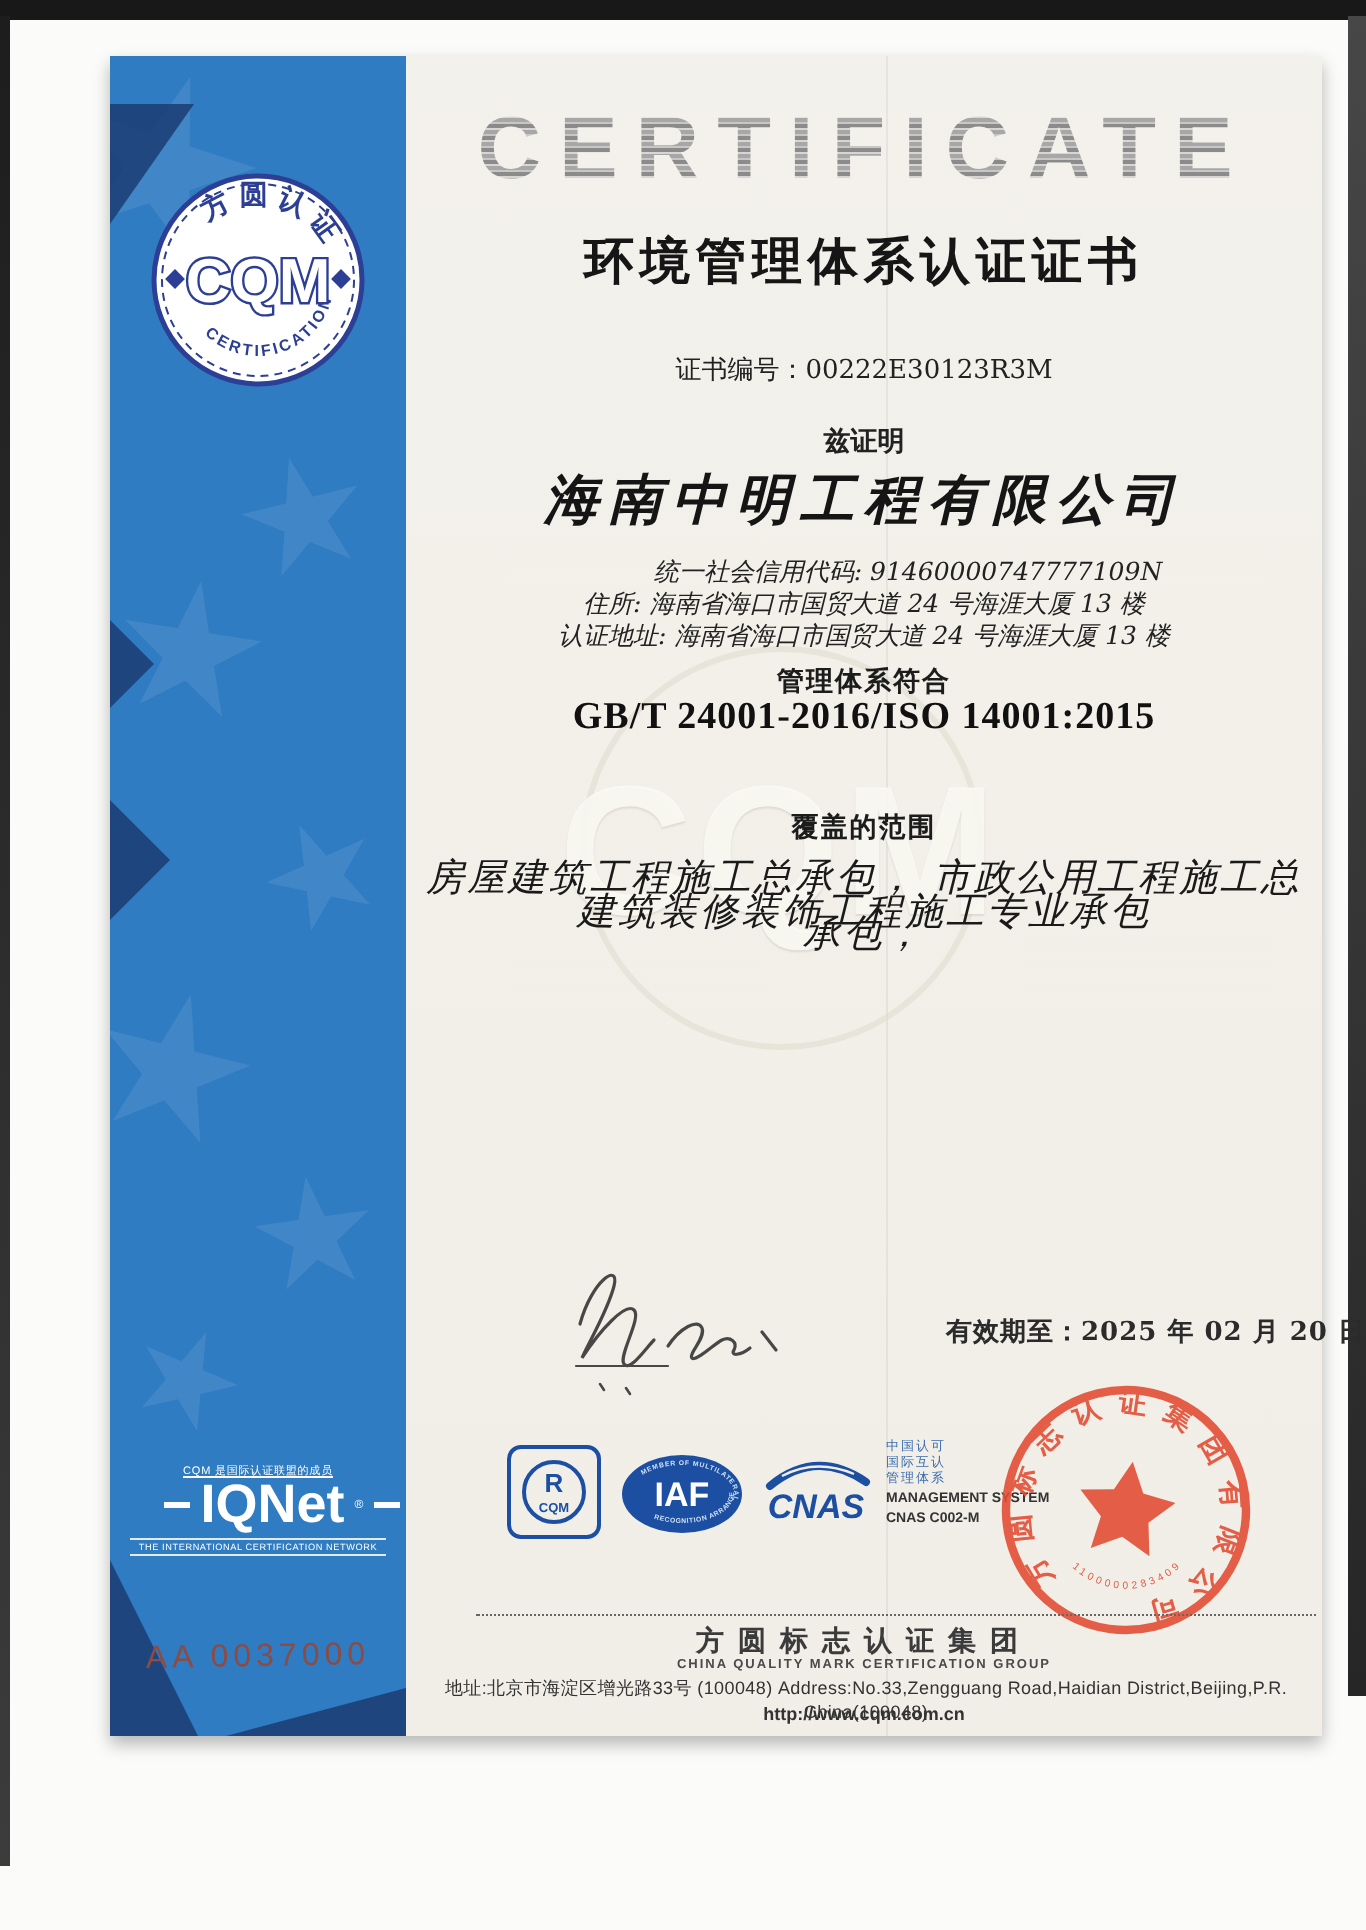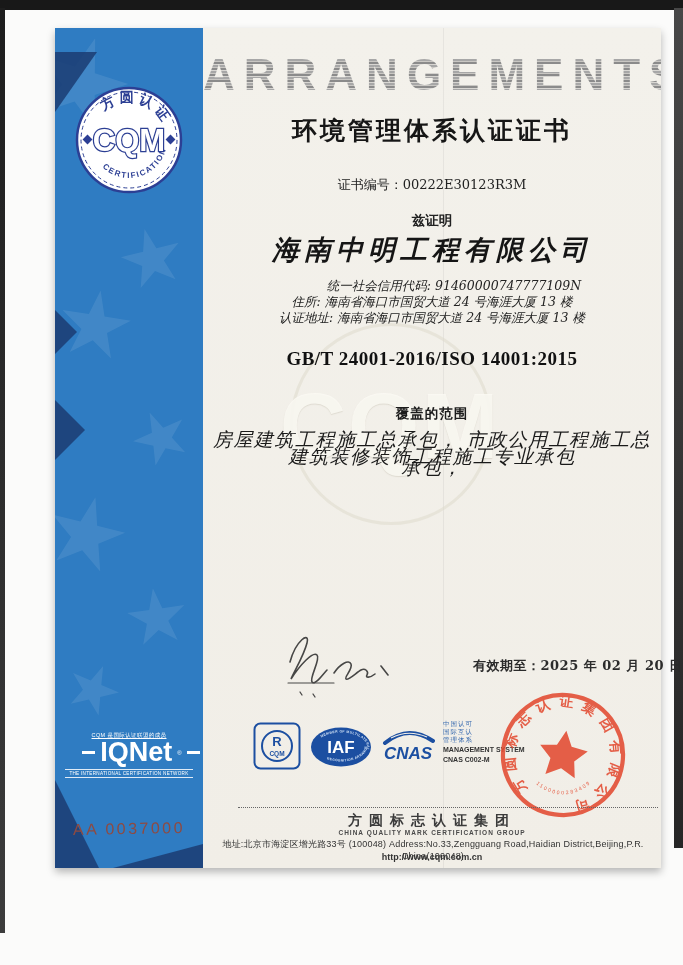--- a/index.html
+++ b/index.html
@@ -109,32 +109,33 @@
     <div class="abs serial">AA 0037000</div>
   </div>
 
   <div class="abs crease"></div>
 
   <div class="abs wm">
     <div class="wm-ring"></div>
     <div class="wm-text">CQM</div>
   </div>
 
-  <div class="abs content-center certword" style="top:22px;">ARRANGEMENTS</div>
+  <div class="abs content-center certword" style="top:22px;">CERTIFICATE</div>
   <div class="abs content-center doc-title" style="top:86px;">环境管理体系认证证书</div>
   <div class="abs content-center certno song" style="top:148px;">
     <span>证书编号：</span><span>00222E30123R3M</span>
   </div>
   <div class="abs content-center certify song" style="top:184px;">兹证明</div>
 
   <div class="abs content-center company kai" style="top:204px;">海南中明工程有限公司</div>
   <div class="abs content-center small-kai kai" style="top:250px;padding-left:22px;">统一社会信用代码: 91460000747777109N</div>
   <div class="abs content-center small-kai kai" style="top:266px;">住所: 海南省海口市国贸大道 24 号海涯大厦 13 楼</div>
   <div class="abs content-center small-kai kai" style="top:282px;">认证地址: 海南省海口市国贸大道 24 号海涯大厦 13 楼</div>
 
+  <div class="abs content-center conform song" style="top:304px;">管理体系符合</div>
   <div class="abs content-center standard" style="top:320px;">GB/T 24001-2016/ISO 14001:2015</div>
 
   <div class="abs content-center conform song" style="top:377px;">覆盖的范围</div>
   <div class="abs content-center scope kai" style="top:397px;">房屋建筑工程施工总承包， 市政公用工程施工总承包，</div>
   <div class="abs content-center scope kai" style="top:402px;margin-top:12px;">建筑装修装饰工程施工专业承包</div>
 
 
   <svg class="abs" style="left:225px;top:598px;" width="130" height="75" viewBox="0 0 130 75">
     <g fill="none" stroke="#2a2a2a" stroke-width="1.6" stroke-linecap="round" opacity=".85">
       <path d="M10,36 C16,14 30,5 27,17 C24,29 15,44 11,53 C20,39 33,25 37,29 C41,33 29,52 32,56 C35,60 43,48 47,44"></path>

